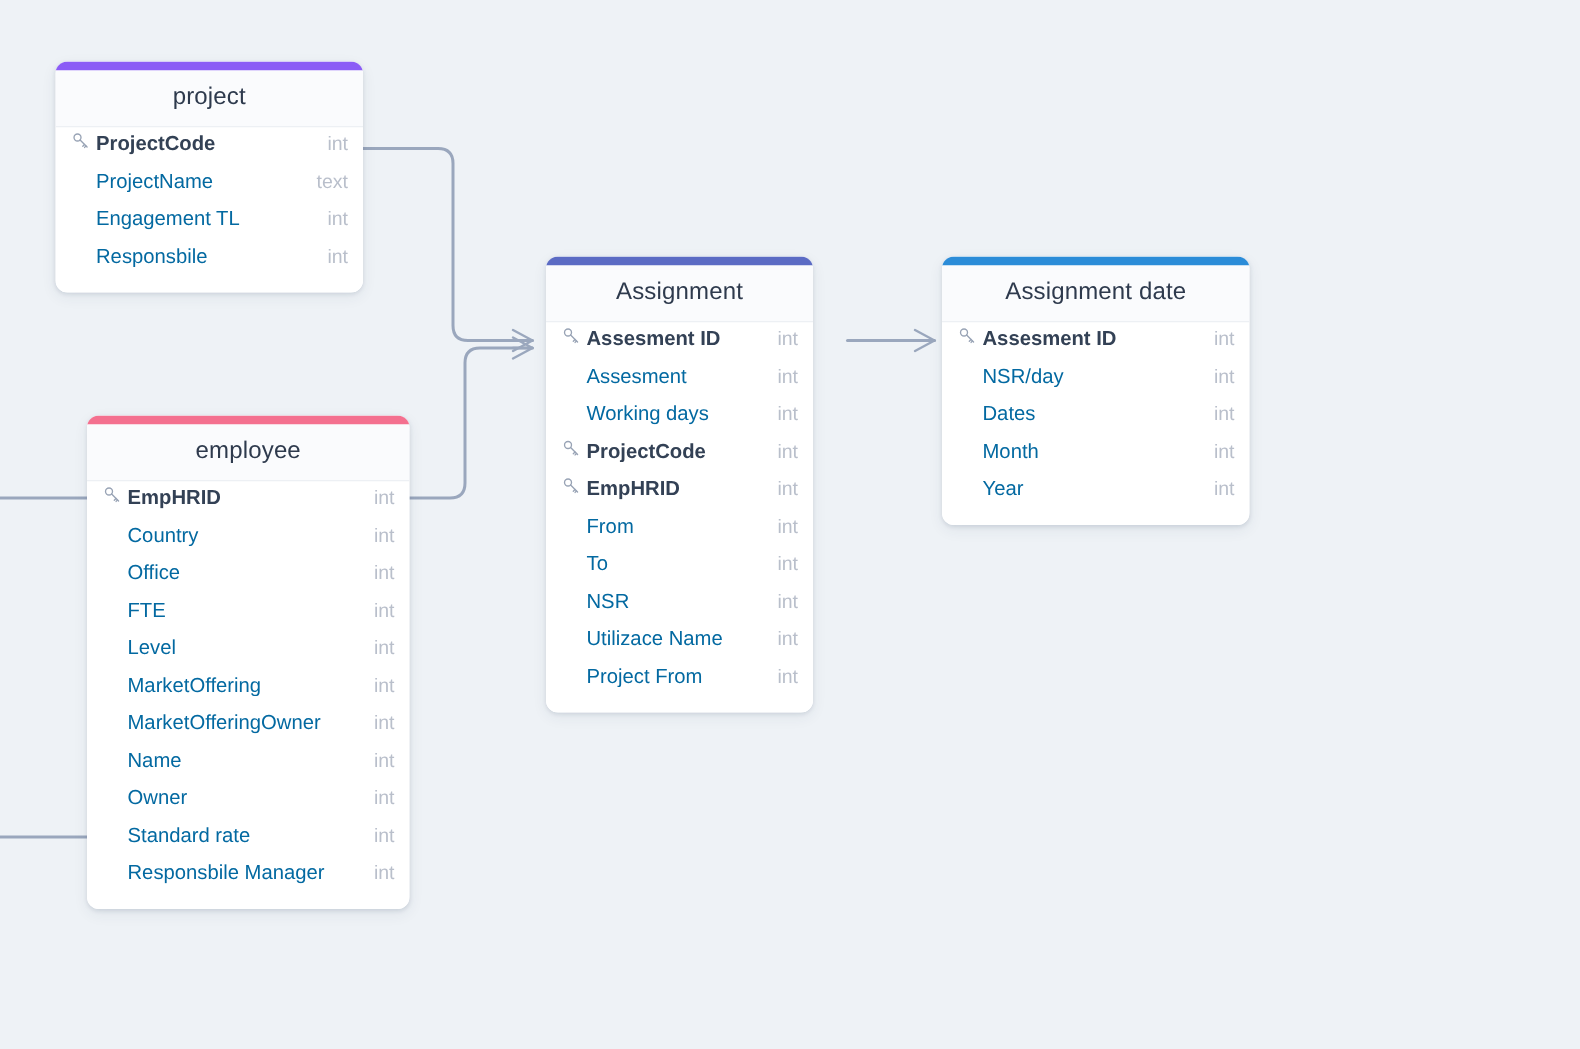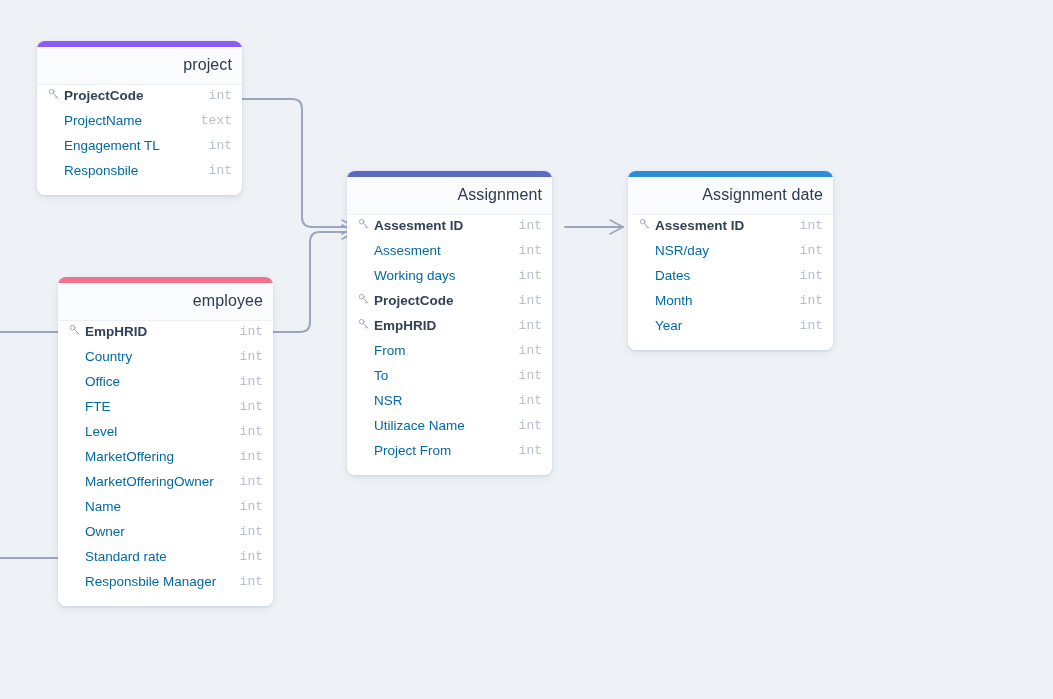--- a/index.html
+++ b/index.html
@@ -31,21 +31,21 @@
     overflow: hidden;
     z-index: 5;
   }
   .accent-bar {
     height: 6px;
     width: 100%;
     border-top-left-radius: 8px;
     border-top-right-radius: 8px;
   }
   .table-title {
-    text-align: right;
+    text-align: center;
     font-size: 16px;
     color: #2e3a4d;
     background: #fafbfd;
     padding: 9px 10px 10px 10px;
     border-bottom: 1px solid #edf0f4;
     letter-spacing: 0.1px;
   }
   .fields { padding: 3px 0 7px 0; background: #ffffff; }
   .field-row {
     display: flex;
@@ -70,21 +70,20 @@
     padding-left: 1px;
   }
   .field-row.pk .field-name {
     color: #334155;
     font-weight: bold;
   }
   .field-type {
     color: #b9bfcb;
     font-size: 13px;
     padding-left: 10px;
-    font-family: Liberation Mono, monospace;
   }
 </style>
 </head>
 <body>
 
 <div id="canvas">
 
   <svg id="edges" width="1053" height="699" viewBox="0 0 1053 699">
       <g>
         <path d="M 242 99 L 292 99 Q 302 99 302 109 L 302 217 Q 302 227 312 227 L 355 227" fill="none" stroke="#9aa7bd" stroke-width="2" stroke-linecap="round"></path>
@@ -201,21 +200,21 @@
             <span class="field-name">Standard rate</span>
             <span class="field-type">int</span>
           </div>
           <div class="field-row">
             <span class="key-slot"></span>
             <span class="field-name">Responsbile Manager</span>
             <span class="field-type">int</span>
           </div>
         </div>
       </div>
-      <div class="table-card" style="left: 347px; top: 171px; width: 205px;">
+      <div class="table-card" style="left: 364px; top: 171px; width: 178px;">
         <div class="accent-bar" style="background: rgb(91, 107, 196);"></div>
         <div class="table-title">Assignment</div>
         <div class="fields">
           <div class="field-row pk">
             <span class="key-slot">
               <svg class="key-icon" width="12" height="12" viewBox="0 0 16 16" fill="none" stroke="#98a3b5" stroke-width="1.2" stroke-linecap="round" stroke-linejoin="round">
                 <circle cx="4.9" cy="4.9" r="3.1"></circle>
                 <path d="M7.2 7.2 L13.4 13.4"></path>
                 <path d="M11.1 11.1 L9.6 12.6"></path>
                 <path d="M12.4 12.4 L11.2 13.7"></path>

